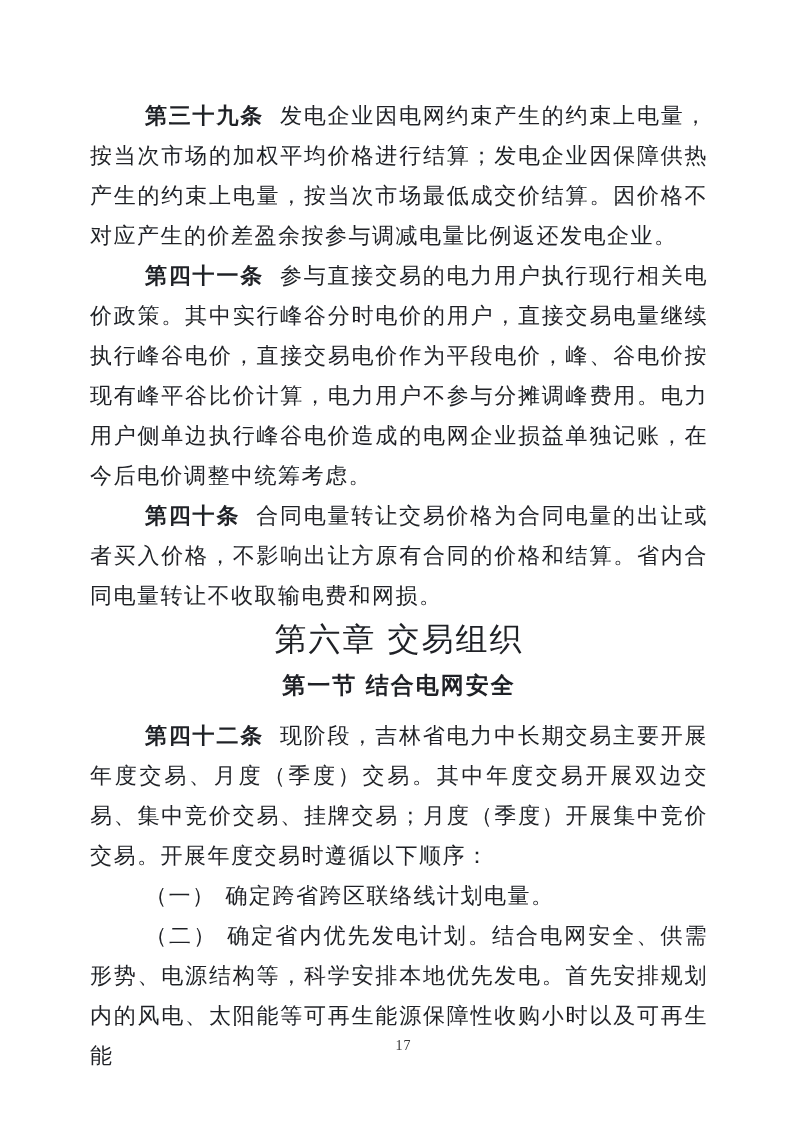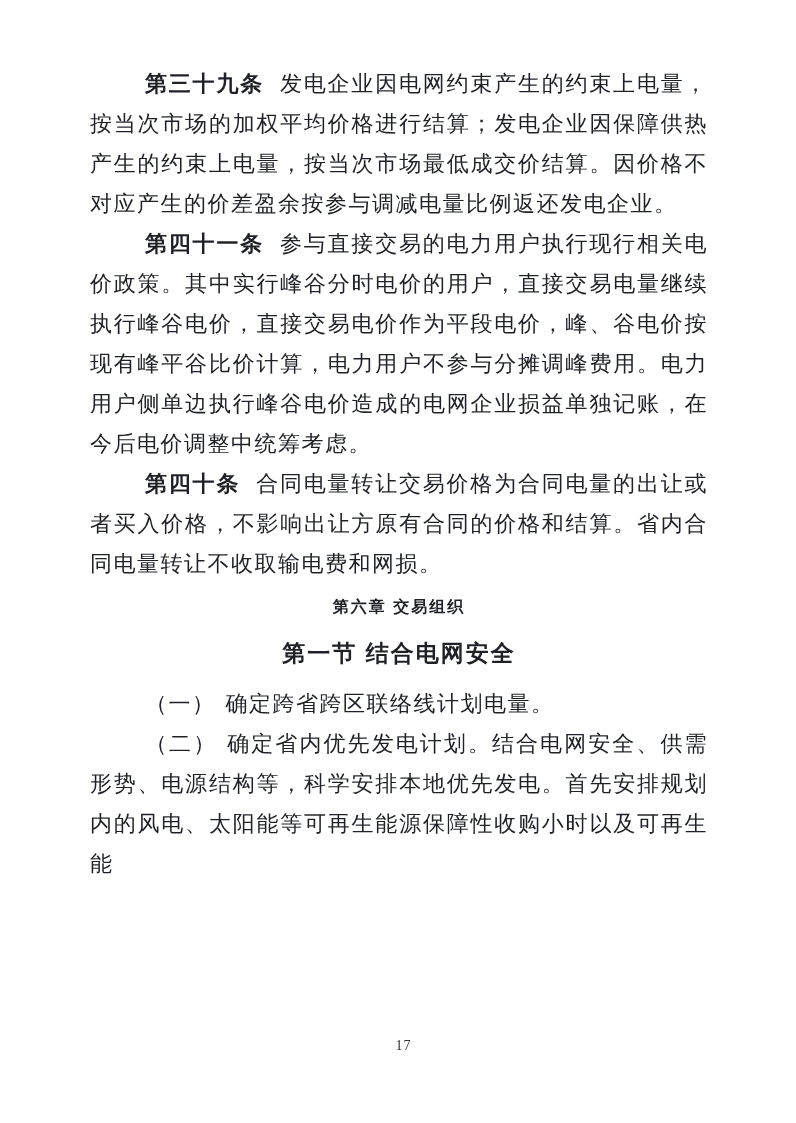--- a/index.html
+++ b/index.html
@@ -14,42 +14,42 @@
     overflow: hidden;
     font-family: "Liberation Serif", "DejaVu Serif", serif;
     color: #1f2126;
   }
   .doc {
     position: absolute;
     top: 0;
     left: 0;
     width: 796px;
     height: 848px;
-    padding: 64px 88px 0 90px;
+    padding: 96px 88px 0 90px;
     box-sizing: border-box;
   }
   .para {
     margin: 0;
     font-size: 22px;
     line-height: 40px;
     letter-spacing: 1.5px;
     text-align: justify;
     text-justify: inter-character;
     text-indent: 55px;
   }
   .art-label {
     font-family: "Liberation Sans", "DejaVu Sans", sans-serif;
     font-weight: bold;
     margin-right: 16px;
   }
   .chapter-heading {
     margin: 0;
     font-family: "Liberation Sans", "DejaVu Sans", sans-serif;
-    font-weight: bold;
-    font-size: 16px;
+    font-weight: normal;
+    font-size: 32px;
     line-height: 46px;
     letter-spacing: 2px;
     text-align: center;
   }
   .section-heading {
     margin: 0 0 8px 0;
     font-family: "Liberation Sans", "DejaVu Sans", sans-serif;
     font-weight: bold;
     font-size: 23px;
     line-height: 46px;
@@ -78,20 +78,21 @@
   <p class="para"><span class="art-label">第三十九条</span><span>发电企业因电网约束产生的约束上电量，按当次市场的加权平均价格进行结算；发电企业因保障供热产生的约束上电量，按当次市场最低成交价结算。因价格不对应产生的价差盈余按参与调减电量比例返还发电企业。</span></p>
 
   <p class="para"><span class="art-label">第四十一条</span><span>参与直接交易的电力用户执行现行相关电价政策。其中实行峰谷分时电价的用户，直接交易电量继续执行峰谷电价，直接交易电价作为平段电价，峰、谷电价按现有峰平谷比价计算，电力用户不参与分摊调峰费用。电力用户侧单边执行峰谷电价造成的电网企业损益单独记账，在今后电价调整中统筹考虑。</span></p>
 
   <p class="para"><span class="art-label">第四十条</span><span>合同电量转让交易价格为合同电量的出让或者买入价格，不影响出让方原有合同的价格和结算。省内合同电量转让不收取输电费和网损。</span></p>
 
   <h1 class="chapter-heading">第六章 交易组织</h1>
 
   <h2 class="section-heading">第一节 结合电网安全</h2>
 
+  <p class="para"><span class="art-label">第四十二条</span><span>现阶段，吉林省电力中长期交易主要开展年度交易、月度（季度）交易。其中年度交易开展双边交易、集中竞价交易、挂牌交易；月度（季度）开展集中竞价交易。开展年度交易时遵循以下顺序：</span></p>
 
   <p class="para list-item"><span class="item-label">（一）</span><span>确定跨省跨区联络线计划电量。</span></p>
 
   <p class="para list-item"><span class="item-label">（二）</span><span>确定省内优先发电计划。结合电网安全、供需形势、电源结构等，科学安排本地优先发电。首先安排规划内的风电、太阳能等可再生能源保障性收购小时以及可再生能</span></p>
 
 </div>
 
 <div class="page-number">17</div>
 
 </body></html>

